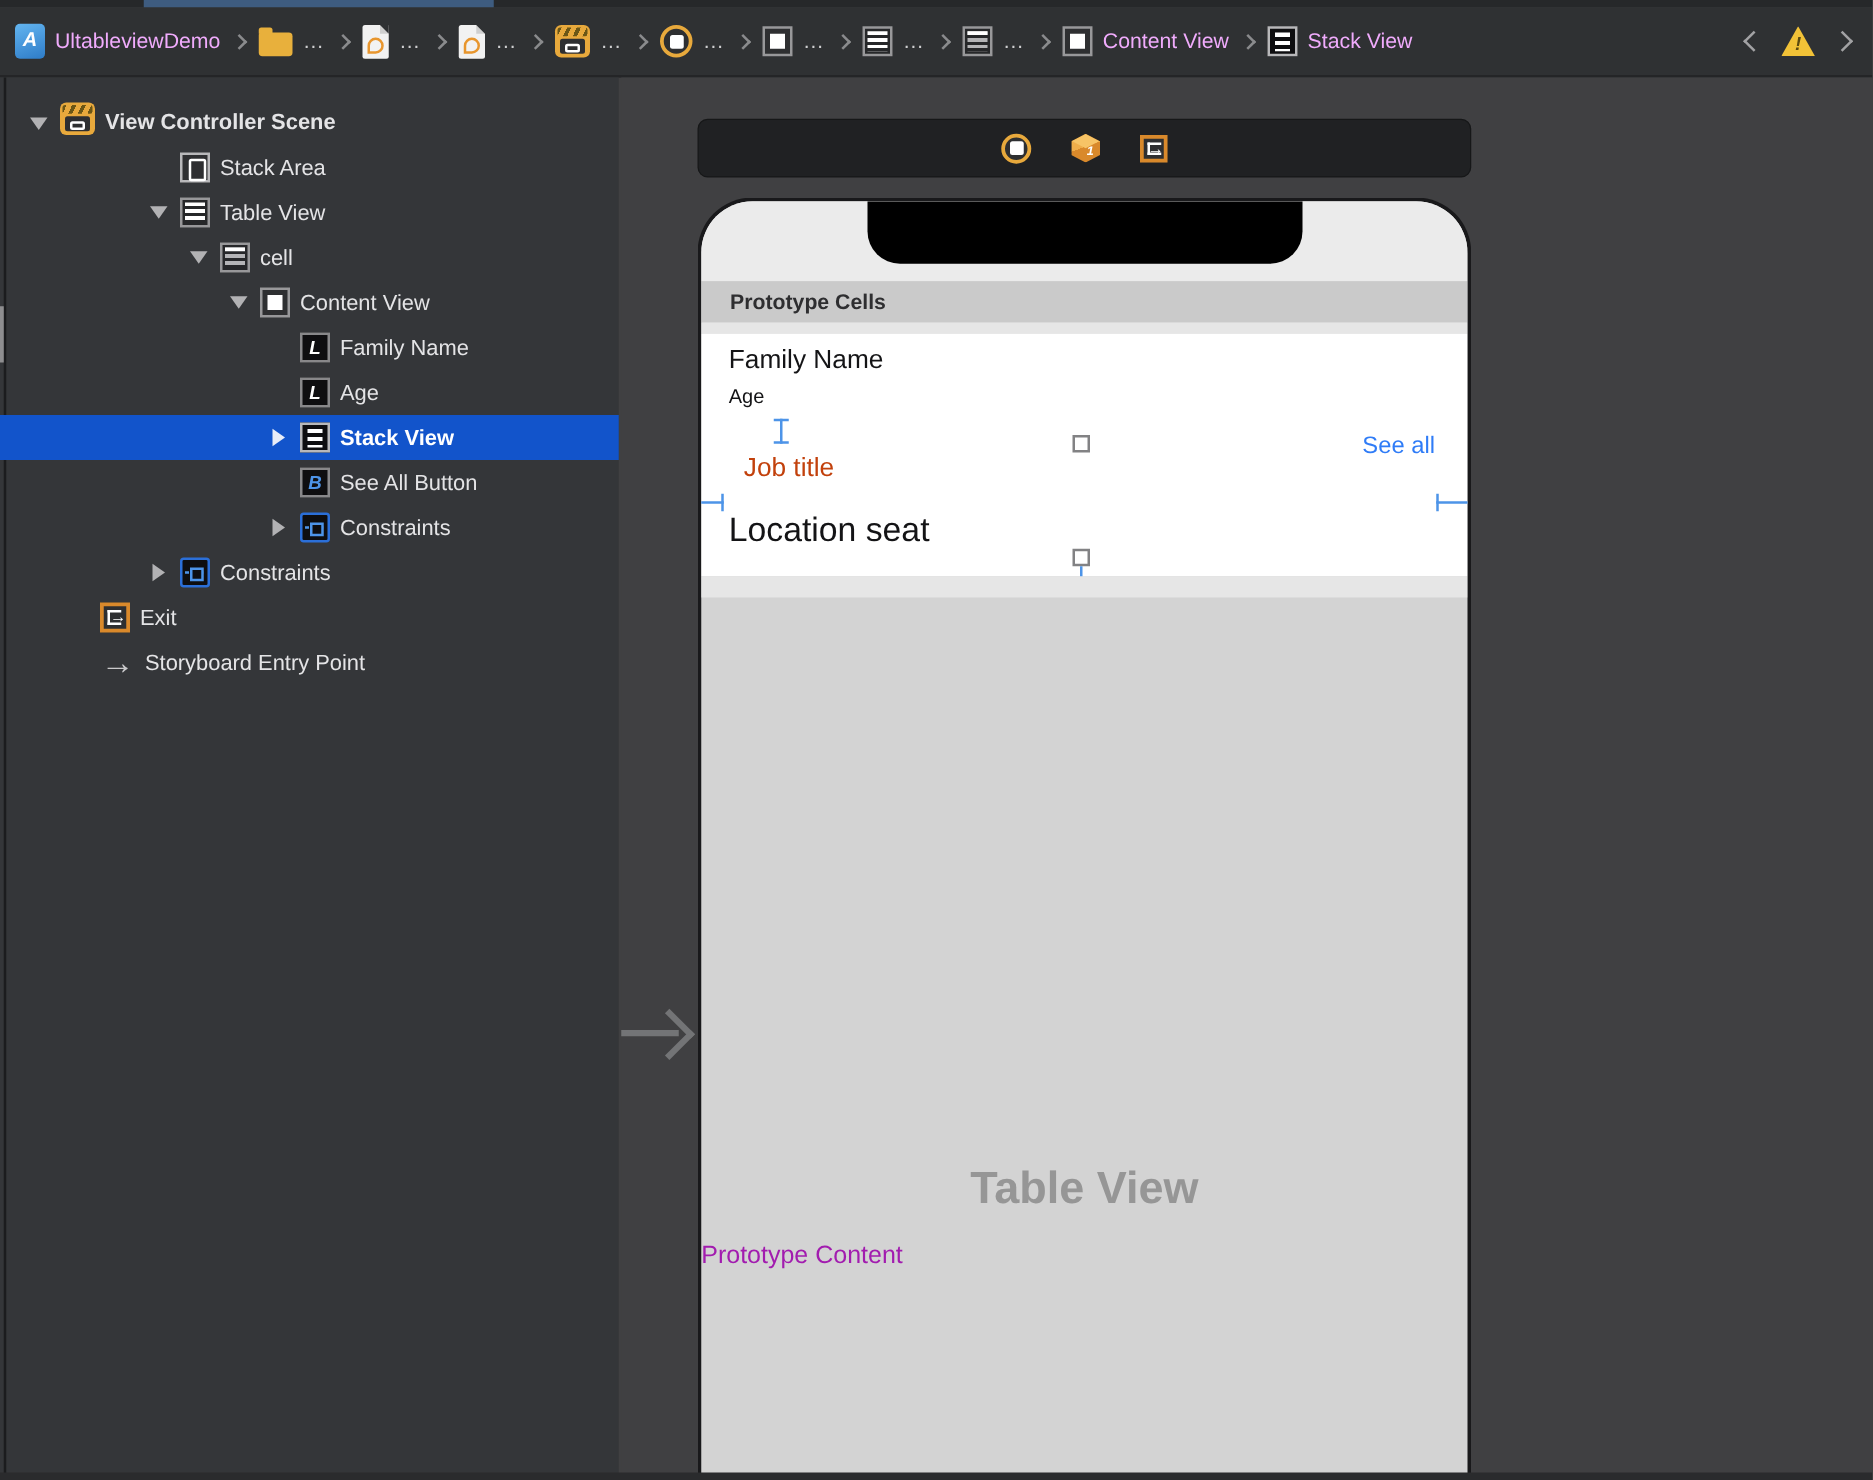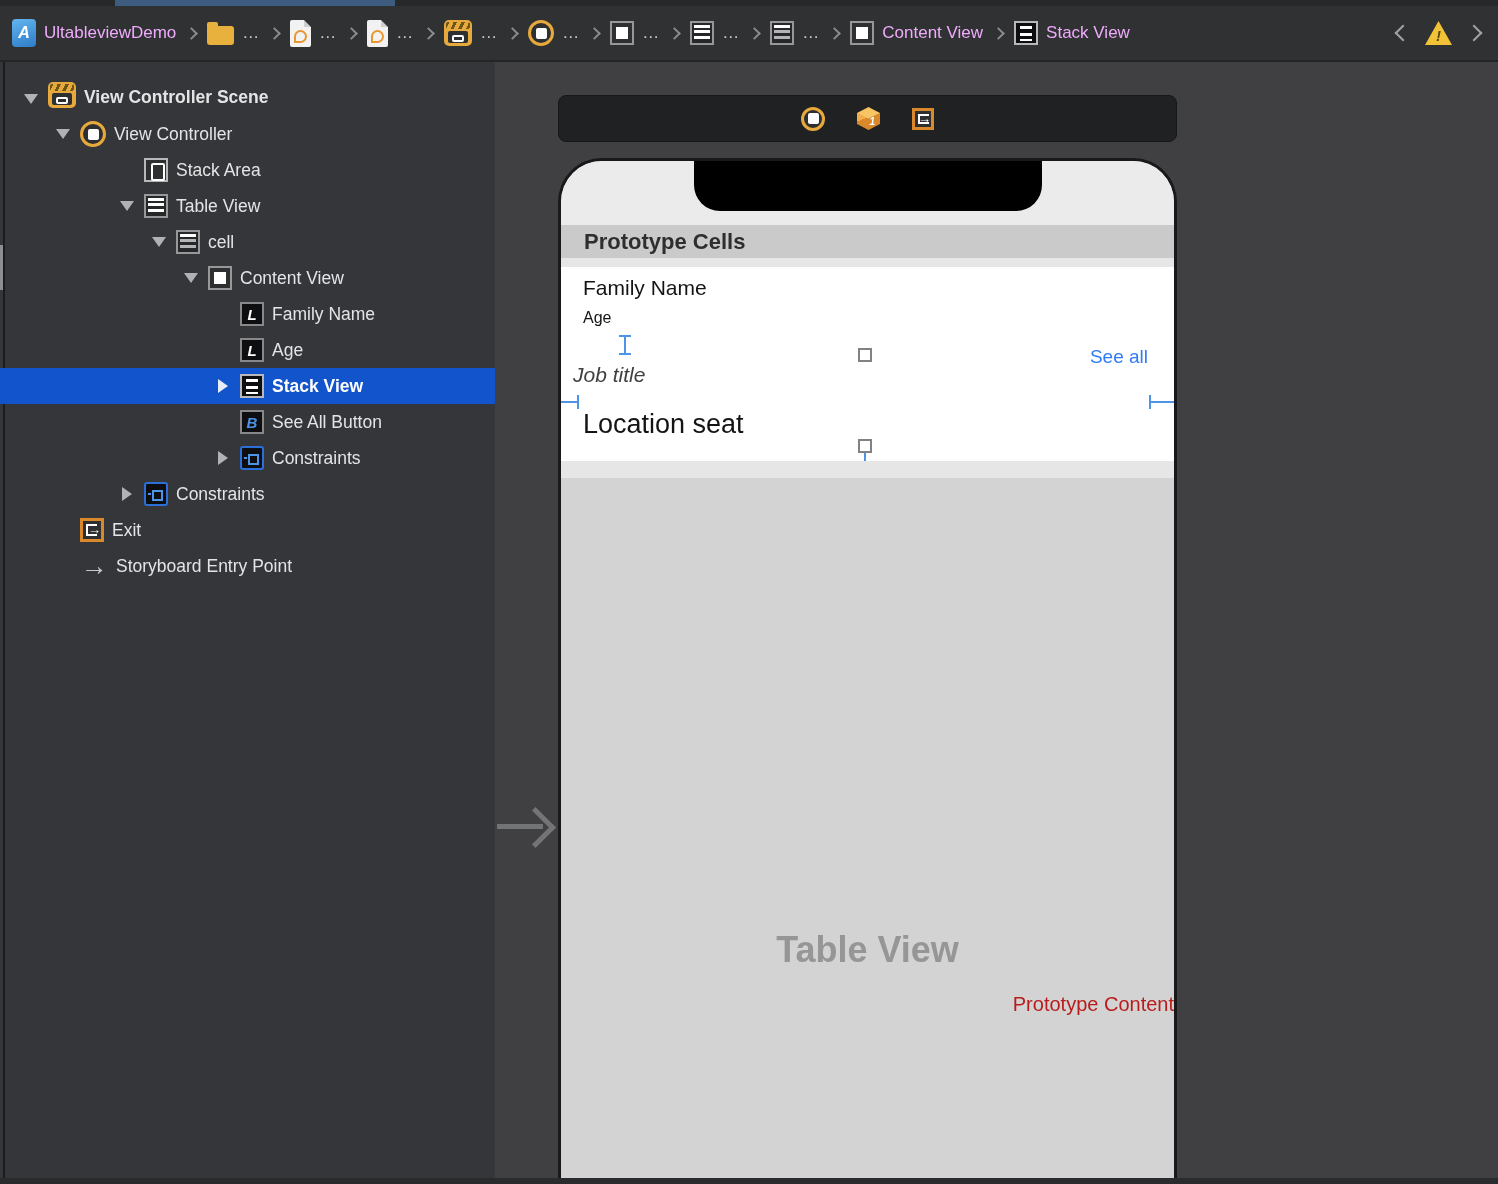--- a/index.html
+++ b/index.html
@@ -113,33 +113,33 @@
   .canvas-arrow::after { content:""; position:absolute; right:7px; top:9px; width:24px; height:24px;
                          border-top:5px solid #737476; border-right:5px solid #737476; transform:rotate(45deg); }
 
   
   .phone { position:absolute; left:61px; top:96px; width:619px; height:1100px; background:#D3D3D3;
            border:3px solid #19191B; border-bottom:none; border-radius:44px 44px 0 0; overflow:hidden; }
   .ph-status { position:absolute; left:0; top:0; width:100%; height:64px; background:#EBEBEB; }
   .ph-notch { position:absolute; left:50%; top:0; transform:translateX(-50%); width:348px; height:50px;
               background:#000; border-radius:0 0 26px 26px; }
   .ph-header { position:absolute; left:0; top:64px; width:100%; height:33px; background:#CACACA; }
-  .ph-header-label { position:absolute; left:23px; top:0; line-height:33px; font-size:22px; font-weight:bold; color:#2E2E30;text-align:right; }
+  .ph-header-label { position:absolute; left:23px; top:0; line-height:33px; font-size:17px; font-weight:bold; color:#2E2E30;text-align:right; }
   .ph-strip1 { position:absolute; left:0; top:97px; width:100%; height:9px; background:#E6E6E6; }
   .ph-cell { position:absolute; left:0; top:106px; width:100%; height:194px; background:#FFFFFF; }
   .ph-strip2 { position:absolute; left:0; top:300px; width:100%; height:17px; background:#E6E6E6; }
 
   .lbl-family   { position:absolute; left:22px; top:9px;  font-size:21px; color:#141416; }
   .lbl-age      { position:absolute; left:22px; top:42px; font-size:16px; color:#141416; }
-  .lbl-job      { position:absolute; left:12px; top:96px; font-size:21px; color:#404040;font-style:italic; }
+  .lbl-job      { position:absolute; left:34px; top:96px; font-size:21px; color:#c2410c; }
   .lbl-location { position:absolute; left:22px; top:142px; font-size:27px; color:#141416; }
   .btn-seeall   { position:absolute; right:26px; top:79px; font-size:19px; color:#2F7CF7; }
 
   .ph-tv-title { position:absolute; left:0; top:768px; width:100%; text-align:center; font-size:36px; font-weight:bold; color:#969696; }
-  .ph-tv-sub   { position:absolute; left:0; top:832px; width:100%; text-align:right; font-size:20px; color:#b91c1c; }
+  .ph-tv-sub   { position:absolute; left:0; top:832px; width:100%; text-align:left; font-size:20px; color:#a21caf; }
 
   
   .ibeam-v { position:absolute; width:12px; height:20px; }
   .ibeam-v::before { content:""; position:absolute; left:50%; margin-left:-1px; top:0; bottom:0; width:2px; background:#4D94E8; }
   .ibeam-v::after { content:""; position:absolute; left:0; right:0; top:0; height:2px; background:#4D94E8; box-shadow:0 18px 0 #4D94E8; }
   .hbeam { position:absolute; width:28px; height:14px; }
   .hbeam::before { content:""; position:absolute; top:50%; margin-top:-1px; left:0; right:0; height:2px; background:#4D94E8; }
   .hbeam::after { content:""; position:absolute; top:0; bottom:0; left:0; width:2px; background:#4D94E8; box-shadow:26px 0 0 #4D94E8; }
   .knob { position:absolute; width:14px; height:14px; border:2px solid #828284; background:transparent; }
   .knob-stem::before { content:""; position:absolute; left:50%; margin-left:-1px; top:12px; height:16px; width:2px; background:#4D94E8; }
@@ -228,27 +228,20 @@
       <div class="orow scene-row" style="--d:0">
         <span class="discbox">
             <span class="disc-exp"></span>
           </span>
         <i class="icn i-scene">
             <s class="slate"></s>
           </i>
         <span>View Controller Scene</span>
       </div>
 
-      <div class="orow" style="--d:1">
-        <span class="discbox">
-            <span class="disc-exp"></span>
-          </span>
-        <i class="icn i-vc"></i>
-        <span>View Controller</span>
-      </div>
 
 
       <div class="orow" style="--d:3">
         <span class="discbox disc-none"></span>
         <i class="icn i-safearea"></i>
         <span>Stack Area</span>
       </div>
 
       <div class="orow" style="--d:3">
         <span class="discbox">

